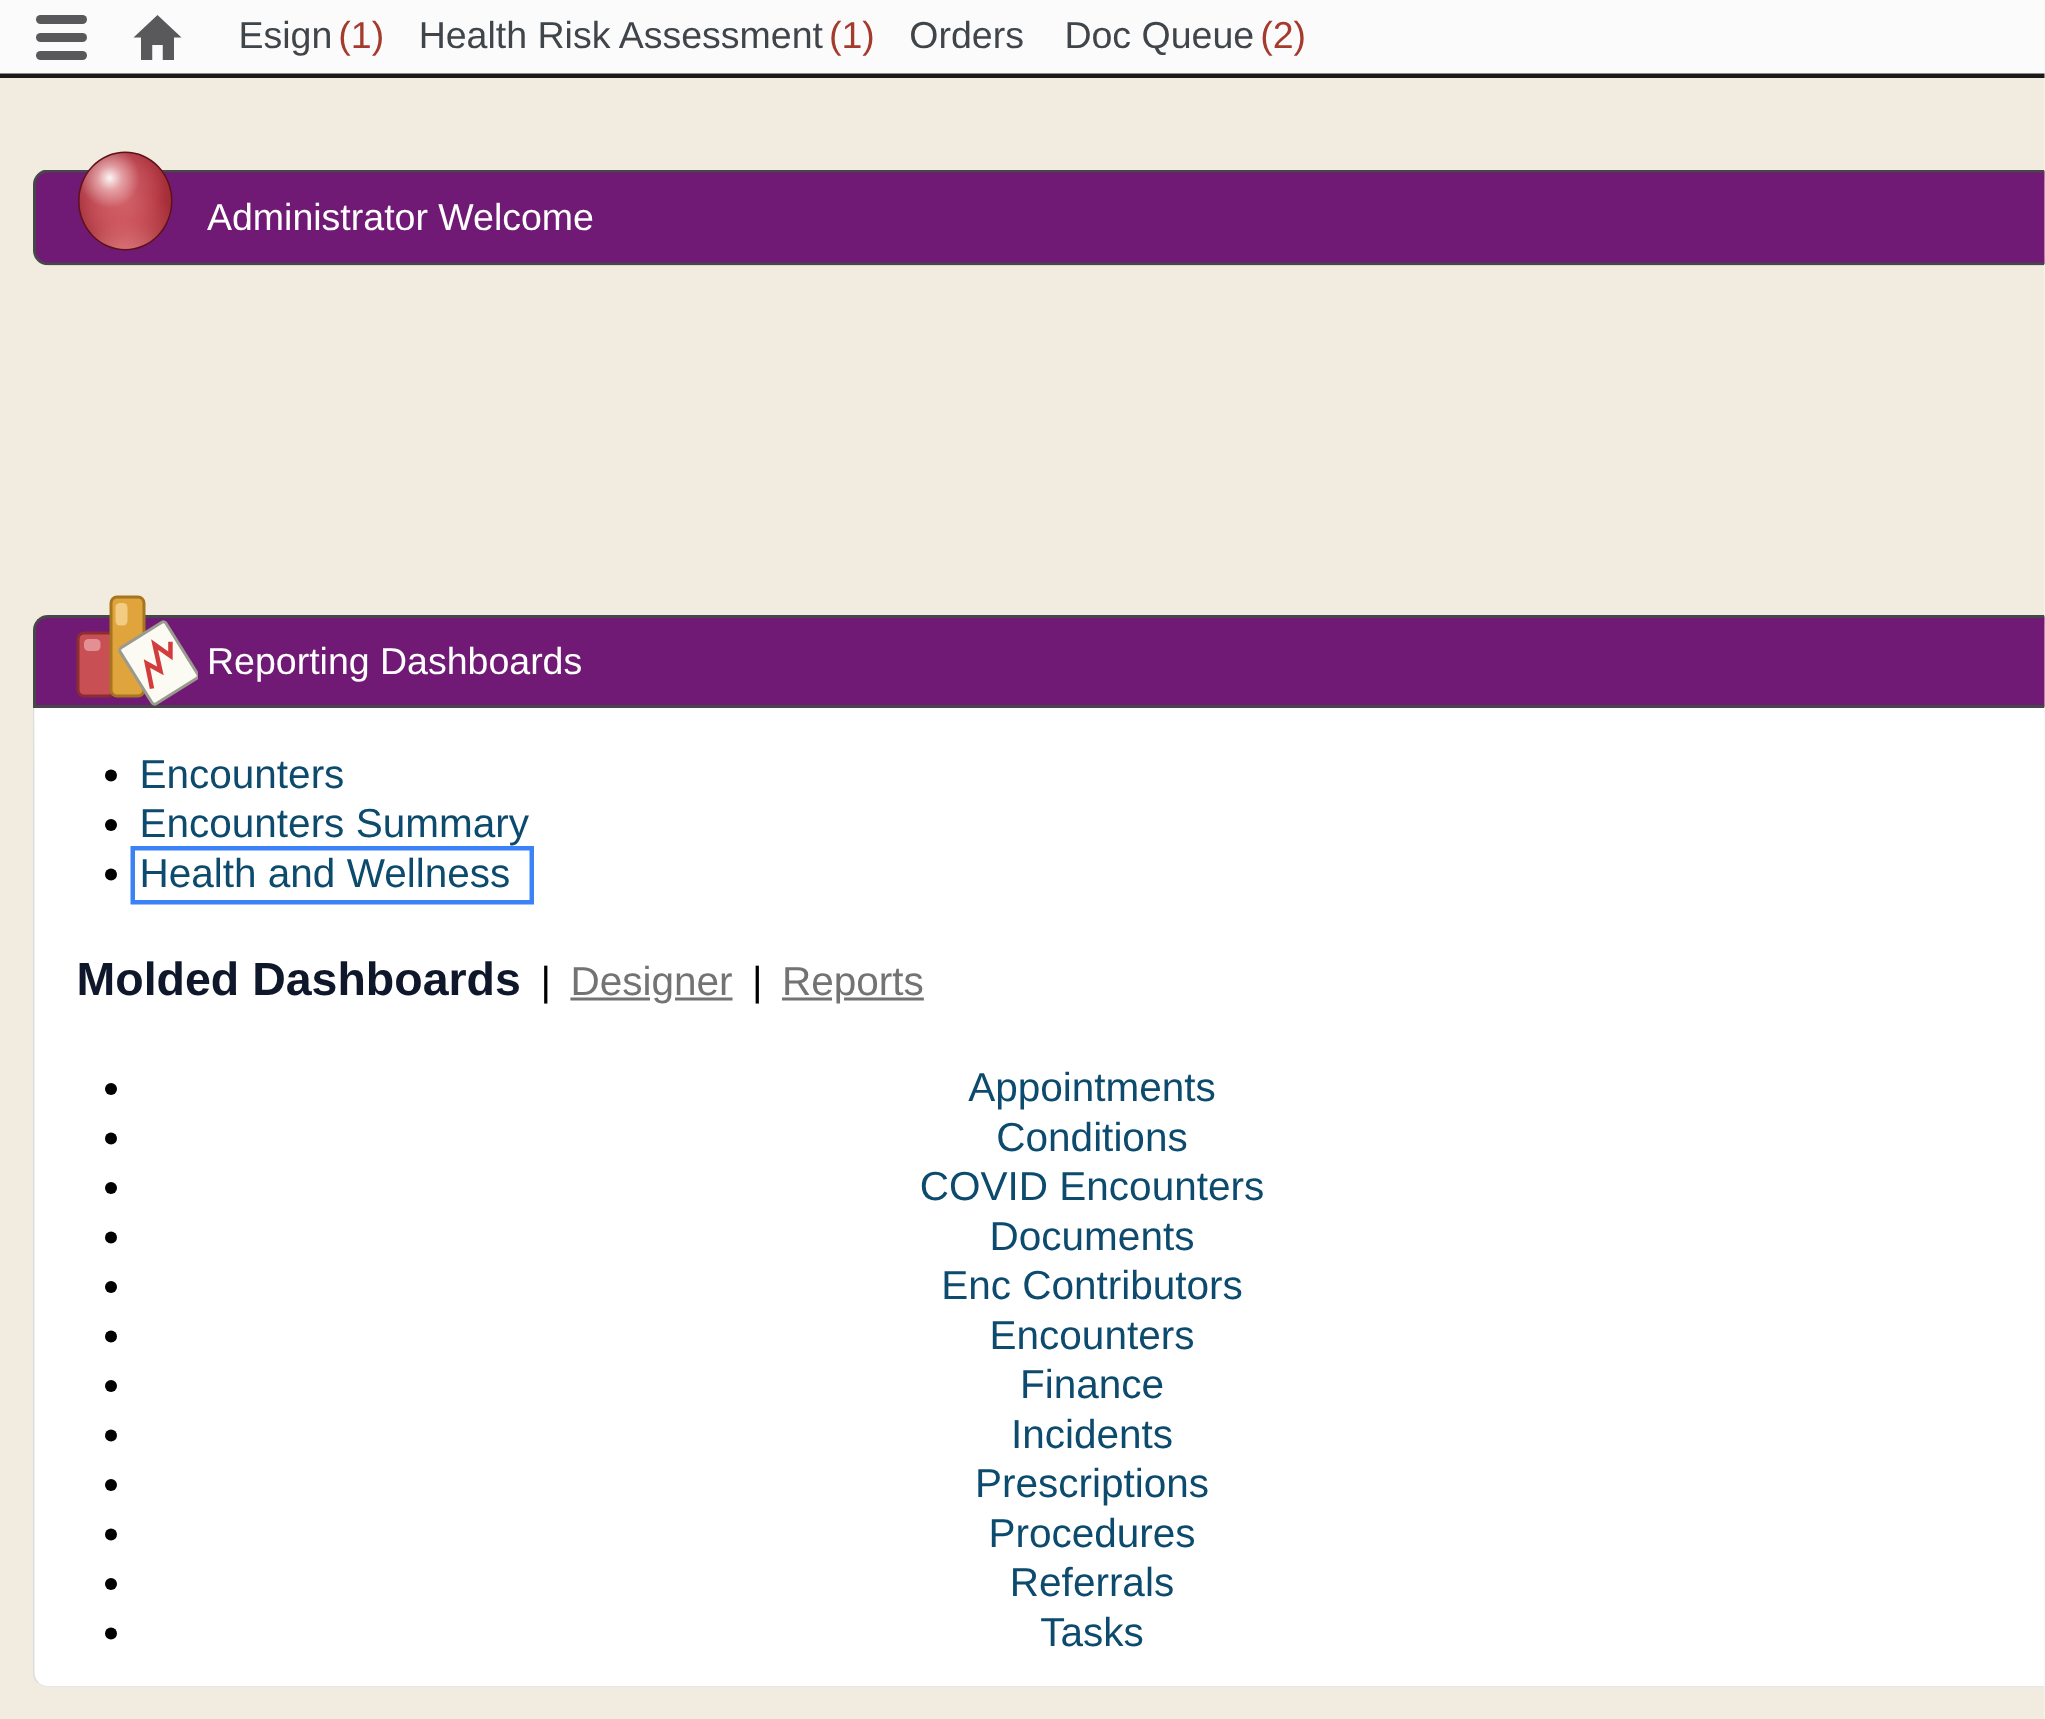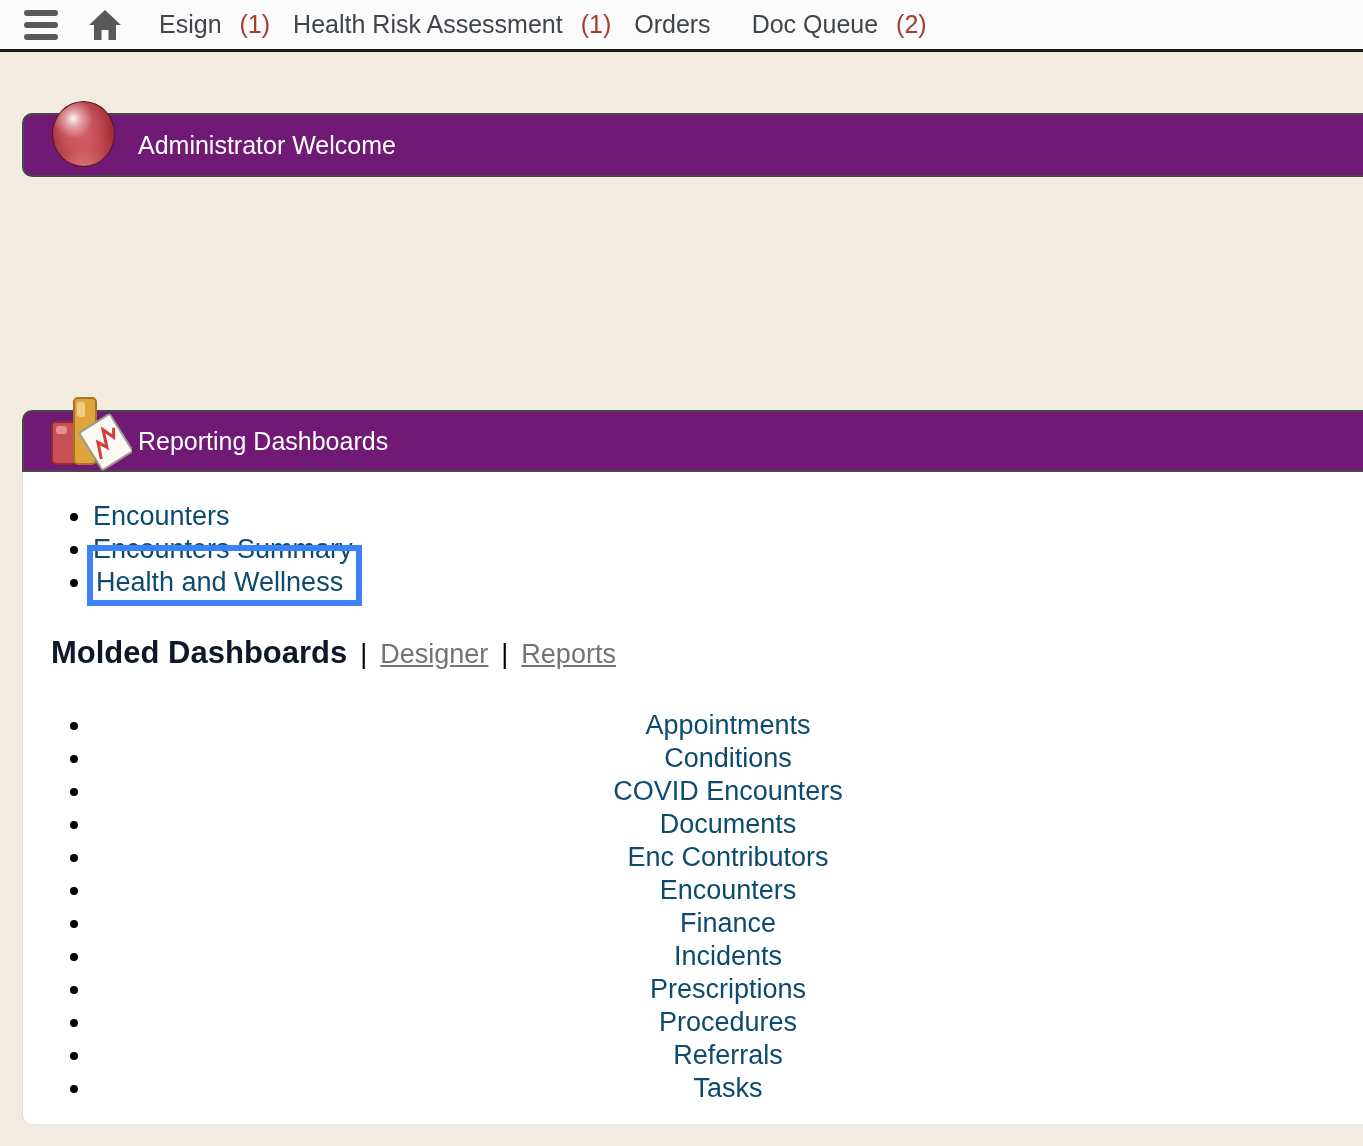--- a/index.html
+++ b/index.html
@@ -50,21 +50,21 @@
     margin-left: 36px;
     display: flex;
     align-items: center;
     gap: 23px;
     font-size: 25px;
     white-space: nowrap;
   }
   .nav-item {
     display: flex;
     align-items: flex-start;
-    gap: 18px;
+    gap: 4px;
     color: #40454A;
     text-decoration: none;
     cursor: pointer;
   }
   .nav-badge { color: #A43B2D; }
 
   
   .panel-header {
     position: absolute;
     left: 22px;
@@ -126,22 +126,22 @@
     color: #000;
   }
   ul.dash-list li { height: 33px; line-height: 33px; }
   ul.first-list  { padding-top: 28px; }
   ul.second-list { padding-top: 38px; text-align: center; }
   a.dash-link {
     color: #0c4a6e;
     cursor: pointer;
   }
   a.highlighted {
-    border: 6px solid #3b82f6;
-    padding: 16px 13px 3px 3px;
+    border: 3px solid #3b82f6;
+    padding: 0 13px 3px 3px;
     margin-left: -6px;
   }
 
   
   .molded-heading {
     margin: 36px 0 0 28px;
     display: flex;
     align-items: baseline;
     gap: 13px;
     white-space: nowrap;

